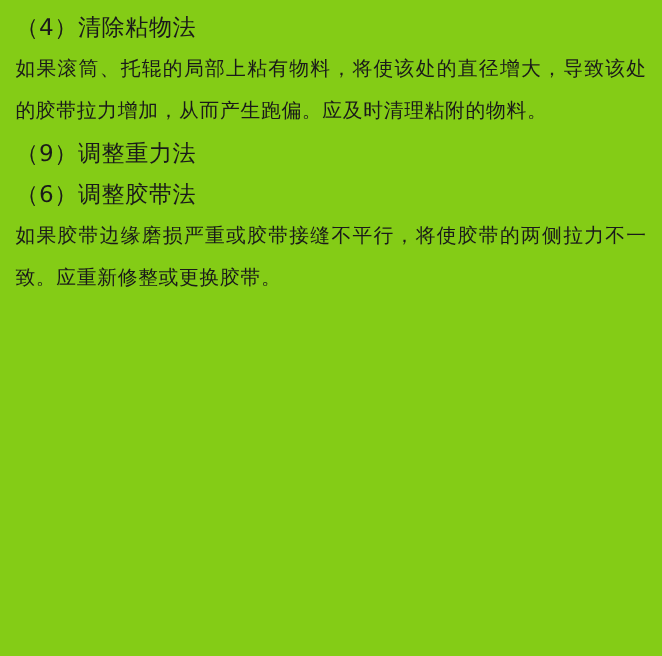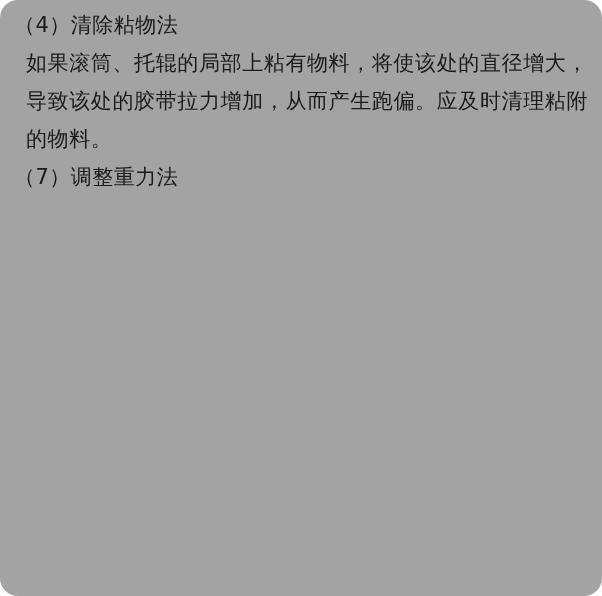--- a/index.html
+++ b/index.html
@@ -12,52 +12,54 @@
     background: #ffffff;
     font-family: "DejaVu Sans", sans-serif;
     color: #1a1a1a;
     overflow: hidden;
   }
   .page {
     box-sizing: border-box;
     width: 602px;
     height: 596px;
     padding: 6px 14px 0 14px;
-    background: #a3a3a3;
-    border-radius: 18px;
+    background: #84cc16;
   }
   .section {
     margin: 0;
   }
   .heading {
     font-size: 21px;
     line-height: 38px;
     letter-spacing: 0.5px;
     color: #1a1a1a;
     white-space: nowrap;
   }
   .para {
-    font-size: 21px;
+    font-size: 18px;
     line-height: 38px;
     letter-spacing: 0.6px;
     color: #1a1a1a;
     text-align: justify;
     text-justify: inter-ideograph;
-    margin-left: 12px;
   }
 </style>
 </head>
 <body>
 
 <div class="page">
 
   <div class="section">
     <div class="heading">（4）清除粘物法</div>
     <div class="para">如果滚筒、托辊的局部上粘有物料，将使该处的直径增大，导致该处的胶带拉力增加，从而产生跑偏。应及时清理粘附的物料。</div>
   </div>
 
   <div class="section">
-    <div class="heading">（7）调整重力法</div>
+    <div class="heading">（9）调整重力法</div>
   </div>
 
+  <div class="section">
+    <div class="heading">（6）调整胶带法</div>
+    <div class="para">如果胶带边缘磨损严重或胶带接缝不平行，将使胶带的两侧拉力不一致。应重新修整或更换胶带。</div>
+  </div>
 
 
 </div>
 
 </body></html>

